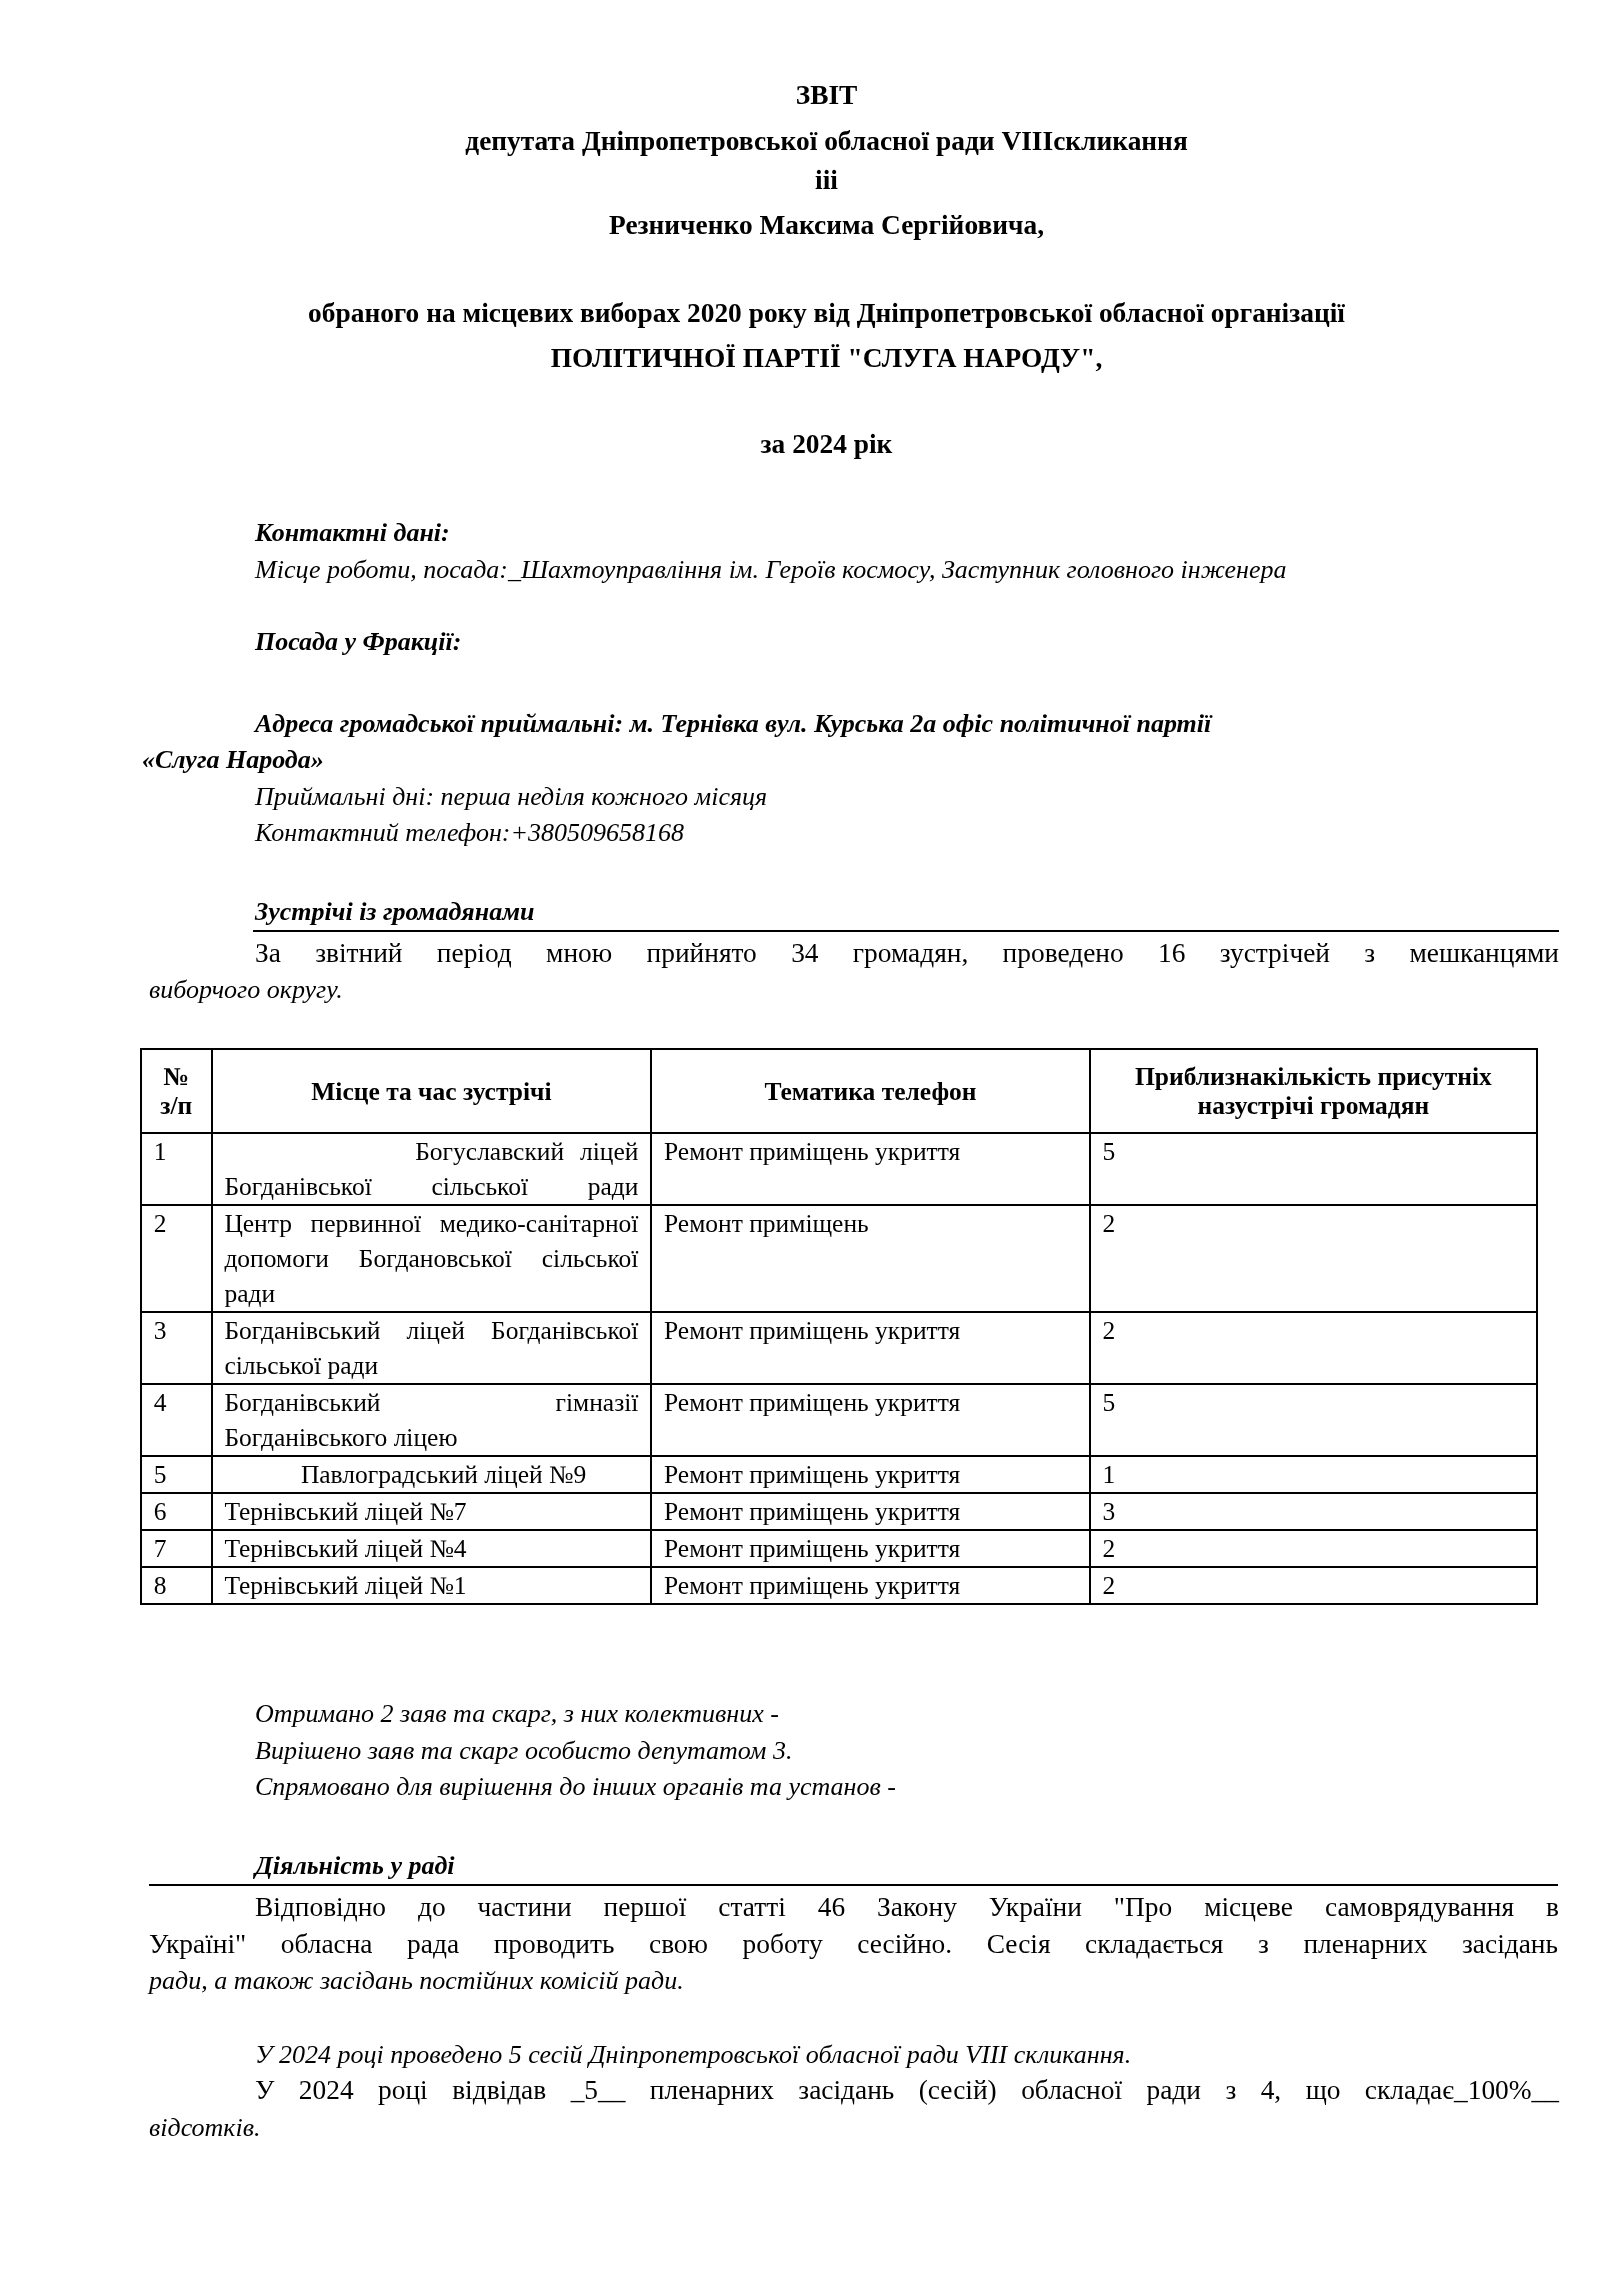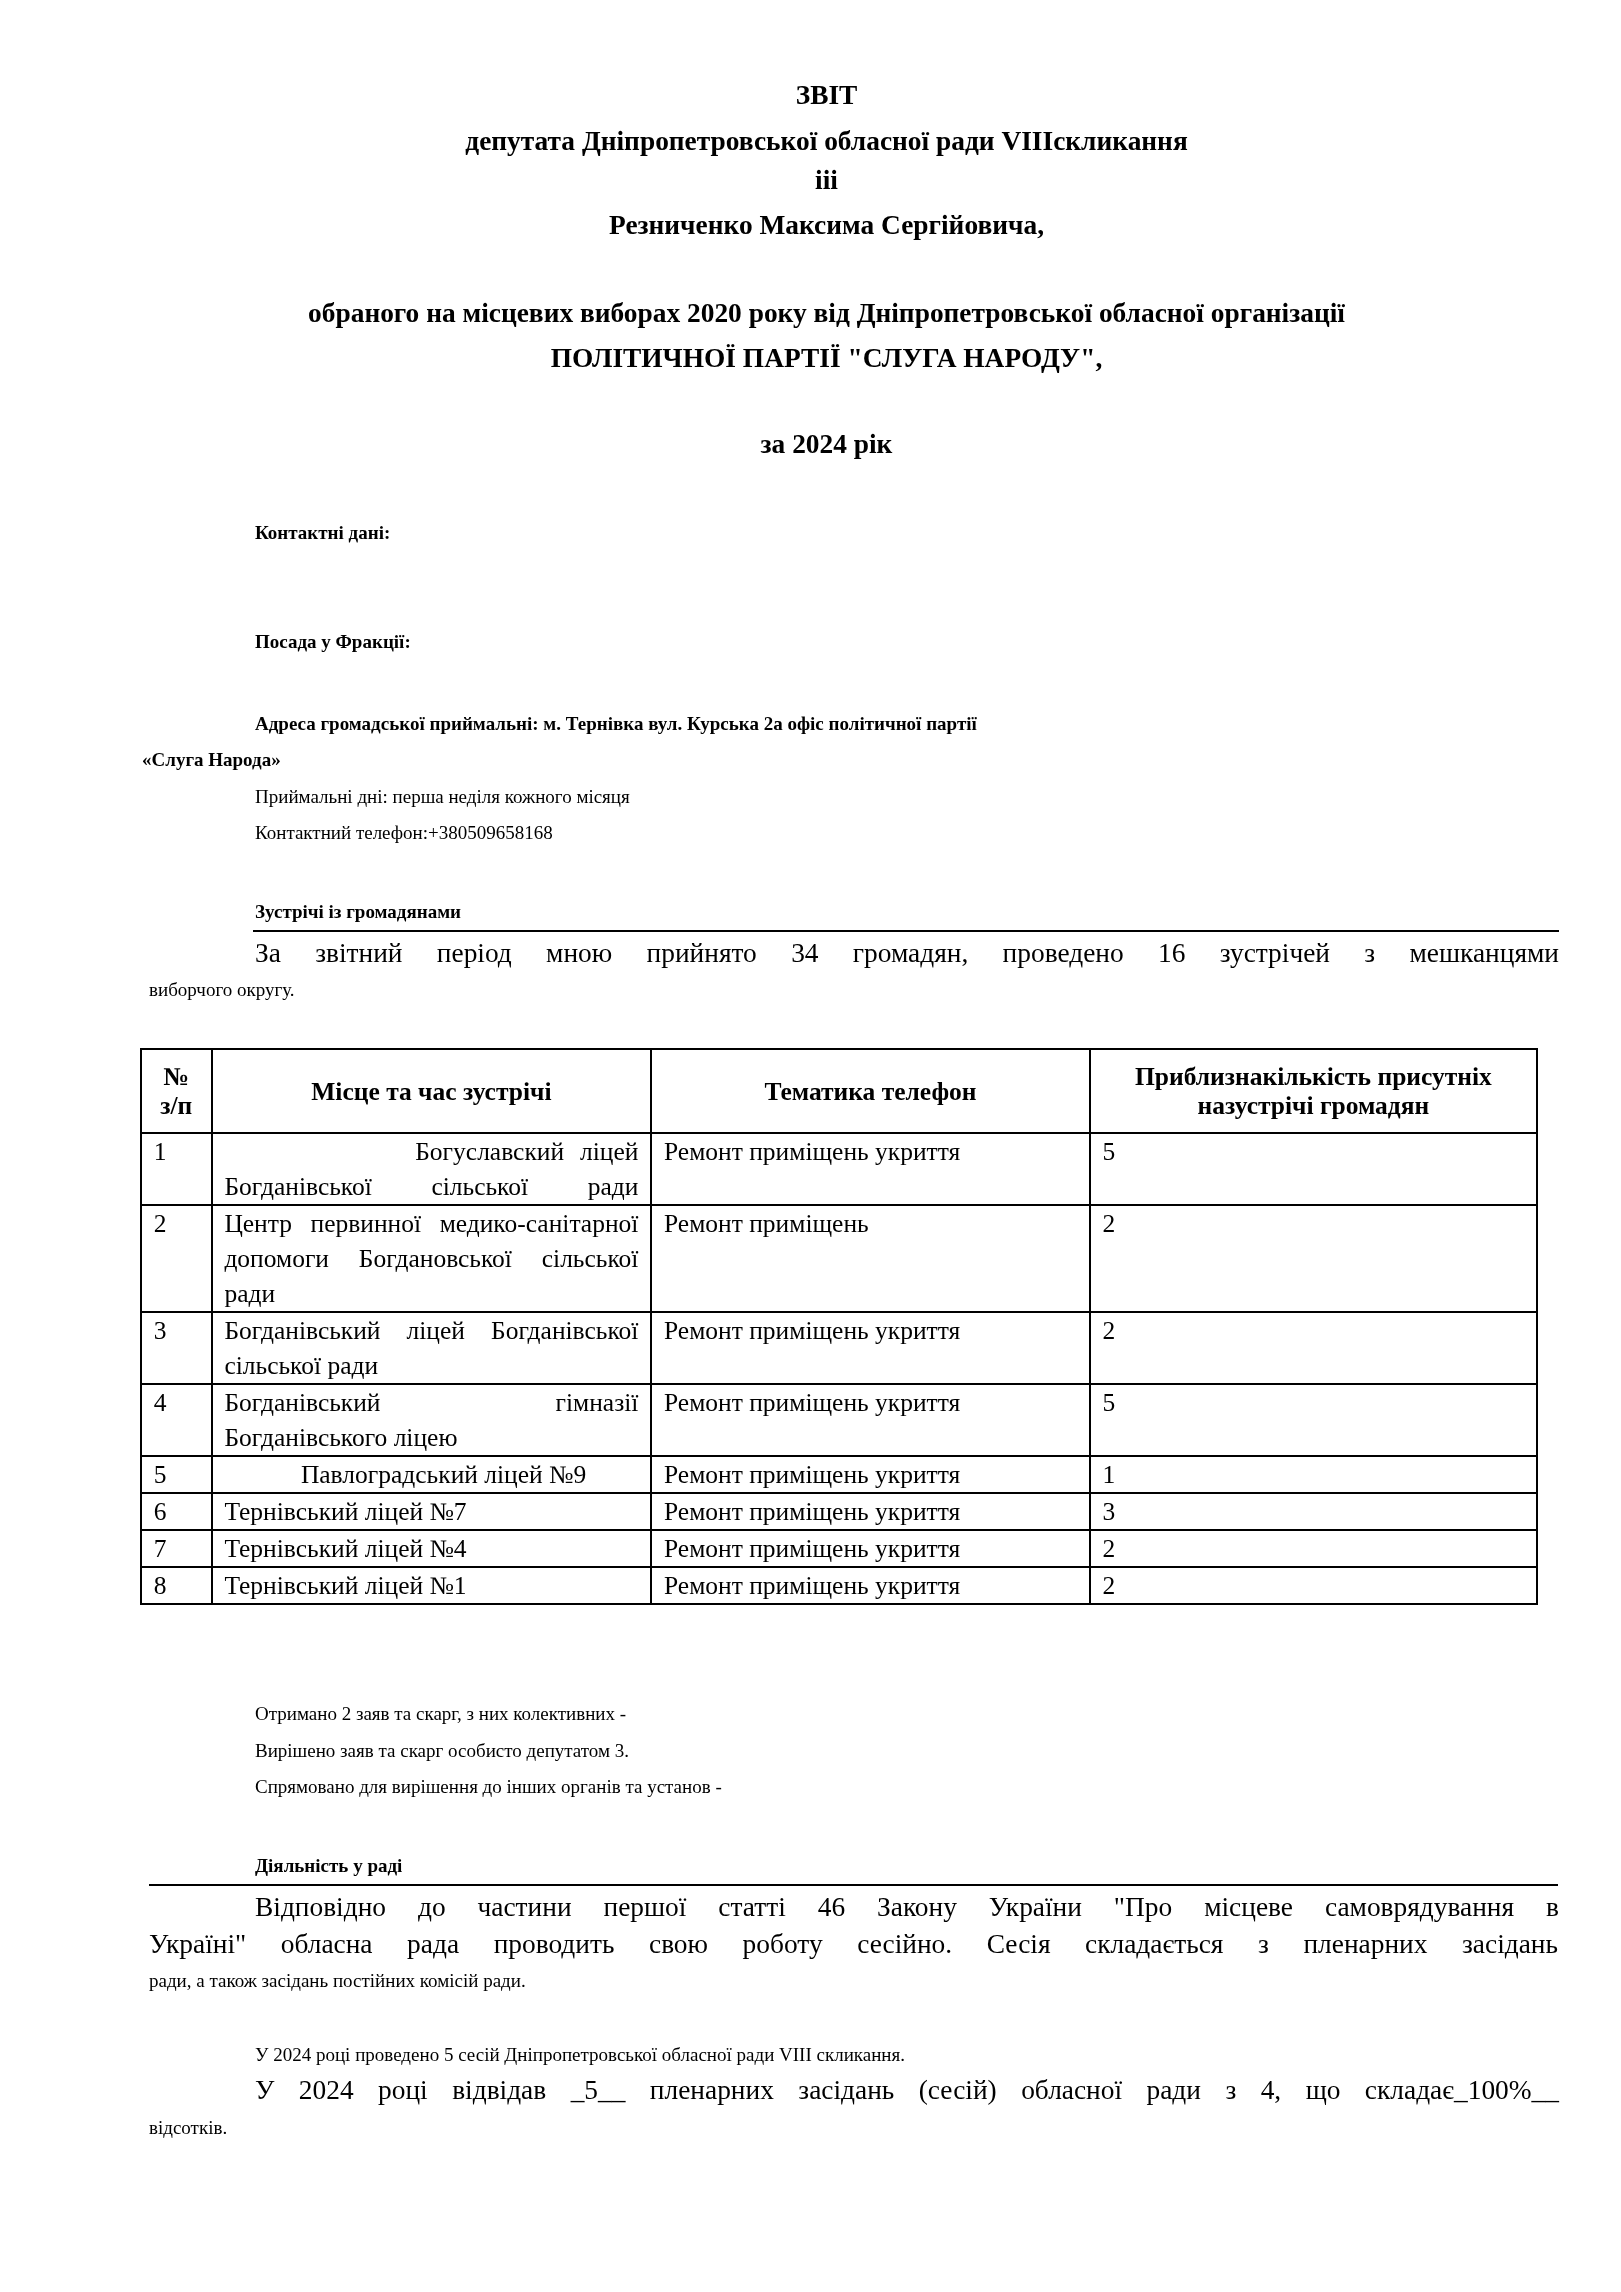--- a/index.html
+++ b/index.html
@@ -1,20 +1,20 @@
 <!DOCTYPE html>
 <html><head>
   <meta charset="utf-8">
   <style>
     html, body { margin: 0; padding: 0; background: #ffffff; }
     body { width: 1621px; height: 2293px; position: relative; overflow: hidden;
       font-family: "Liberation Serif", "DejaVu Serif", serif; color: #000; }
     .page { position: absolute; left: 0; top: 0; width: 1621px; height: 2293px; }
     .center { position: absolute; left: 16px; width: 1621px; text-align: center; font-weight: bold; font-size: 27.4px; line-height: 35px; }
-    .line { position: absolute; font-size: 19px; line-height: 35px; white-space: nowrap; }
+    .line { position: absolute; font-size: 26px; line-height: 35px; white-space: nowrap; font-style: italic; }
     .bold { font-weight: bold; }
     .justify { position: absolute; font-size: 27.4px; line-height: 35px; text-align: justify; text-align-last: justify; }
     .rule { position: absolute; height: 2px; background: #000; }
     table.meet { position: absolute; left: 140px; top: 1048px; width: 1398px; border-collapse: collapse; font-size: 25.5px; line-height: 35px; }
     table.meet td, table.meet th { border: 2px solid #000; vertical-align: top; padding: 0 11.8px; }
     table.meet th { font-weight: bold; text-align: center; vertical-align: middle; line-height: 29px; padding: 5.9px 9.8px; }
     .c1 { width: 49px; }
     .c2 { width: 418px; }
     .c3 { width: 417px; }
     .place-just { text-align: justify; text-align-last: left; }
@@ -26,20 +26,21 @@
 
   <div class="center" style="top:78px;">ЗВІТ</div>
   <div class="center" style="top:124px;">депутата Дніпропетровської обласної ради VIIIскликання</div>
   <div class="center" style="top:163px;">ііі</div>
   <div class="center" style="top:208px;">Резниченко Максима Сергійовича,</div>
   <div class="center" style="top:296px;">обраного на місцевих виборах 2020 року від Дніпропетровської обласної організації</div>
   <div class="center" style="top:341px;">ПОЛІТИЧНОЇ ПАРТІЇ "СЛУГА НАРОДУ",</div>
   <div class="center" style="top:427px;">за 2024 рік</div>
 
   <div class="line bold" style="left:255px; top:515px;">Контактні дані:</div>
+  <div class="line" style="left:255px; top:552px;">Місце роботи, посада:_Шахтоуправління ім. Героїв космосу, Заступник головного інженера</div>
   <div class="line bold" style="left:255px; top:624px;">Посада у Фракції:</div>
   <div class="line bold" style="left:255px; top:706px;">Адреса громадської приймальні: м. Тернівка вул. Курська 2а офіс політичної партії</div>
   <div class="line bold" style="left:142px; top:742px;">«Слуга Народа»</div>
   <div class="line" style="left:255px; top:779px;">Приймальні дні: перша неділя кожного місяця</div>
   <div class="line" style="left:255px; top:815px;">Контактний телефон:+380509658168</div>
 
   <div class="line bold" style="left:255px; top:894px;">Зустрічі із громадянами</div>
   <div class="rule" style="left:253px; top:930px; width:1306px;"></div>
   <div class="justify" style="left:255px; top:936px; width:1304px;">За звітний період мною прийнято 34 громадян, проведено 16 зустрічей з мешканцями</div>
   <div class="line" style="left:149px; top:972px;">виборчого округу.</div>

